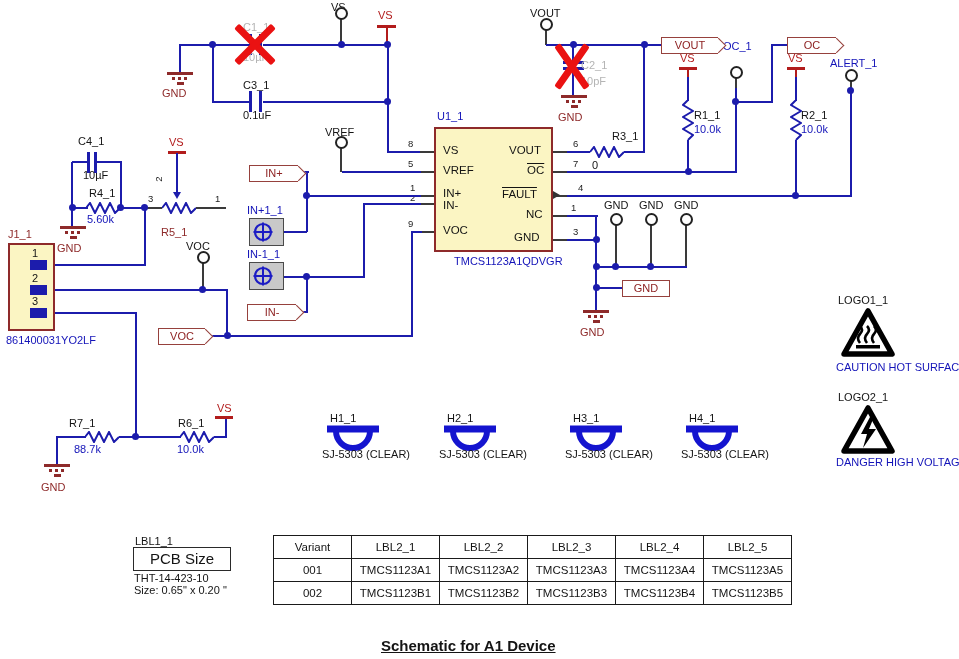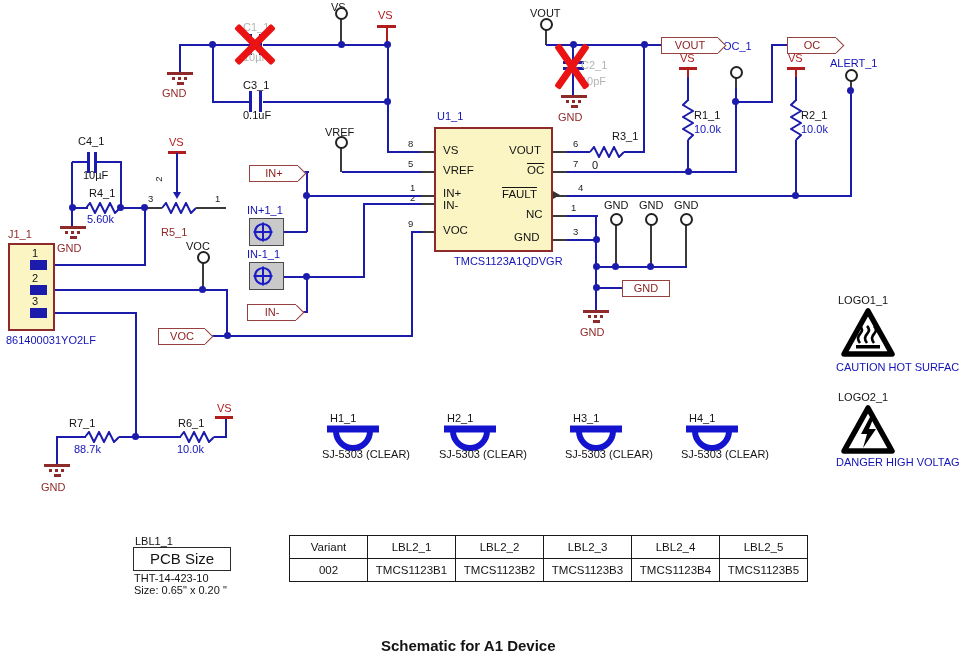--- a/index.html
+++ b/index.html
@@ -34,26 +34,26 @@
   .tpbox{position:absolute;width:35px;height:28px;background:#c9c9c9;border:1.5px solid #4a4a4a;
          box-sizing:border-box;z-index:3;}
   .ovl{text-decoration:overline;}
   .tri-r{position:absolute;width:0;height:0;border-top:4.5px solid transparent;
          border-bottom:4.5px solid transparent;border-left:7px solid #333;z-index:4;}
   .tri-d{position:absolute;width:0;height:0;border-left:4px solid transparent;
          border-right:4px solid transparent;border-top:7px solid #1c1cac;z-index:4;}
   .bar{position:absolute;height:2.5px;background:#b21c1c;}
   .rot{transform:rotate(-90deg);transform-origin:center;}
   .res{position:absolute;z-index:3;}
-  table.vt{position:absolute;left:273px;top:535px;border-collapse:collapse;z-index:2;margin-left:16px;}
+  table.vt{position:absolute;left:273px;top:535px;border-collapse:collapse;z-index:2;}
   table.vt td,table.vt th{border:1.6px solid #1a1a1a;font-size:11.5px;font-weight:normal;
         text-align:center;padding:0;height:22px;color:#141414;}
   .c0{width:77px}.cn{width:87px}
   .bigtitle{position:absolute;font-size:17px;color:#141414;}
-  .foot{position:absolute;font-size:15px;font-weight:bold;color:#141414;}
+  .foot{position:absolute;font-size:15px;font-weight:bold;color:#141414;text-decoration:underline;}
   .pcbbox{position:absolute;left:133px;top:547px;width:96px;height:22px;border:1.6px solid #2a2a2a;
           text-align:center;font-size:15px;line-height:22px;color:#141414;z-index:2;}
 </style>
 </head>
 <body>
 
 <div id="canvas">
 
   <div class="w" style="left:180px;top:44px;width:71px;height:2px"></div>
   <div class="w" style="left:263px;top:44px;width:126px;height:2px"></div>
@@ -397,20 +397,28 @@
     <tbody>
         <tr>
       <th class="c0">Variant</th>
       <th class="cn">LBL2_1</th>
       <th class="cn">LBL2_2</th>
       <th class="cn">LBL2_3</th>
       <th class="cn">LBL2_4</th>
       <th class="cn">LBL2_5</th>
     </tr>
     <tr>
+      <td>001</td>
+      <td>TMCS1123A1</td>
+      <td>TMCS1123A2</td>
+      <td>TMCS1123A3</td>
+      <td>TMCS1123A4</td>
+      <td>TMCS1123A5</td>
+    </tr>
+    <tr>
       <td>002</td>
       <td>TMCS1123B1</td>
       <td>TMCS1123B2</td>
       <td>TMCS1123B3</td>
       <td>TMCS1123B4</td>
       <td>TMCS1123B5</td>
     </tr>
   </tbody>
     </table>
 

